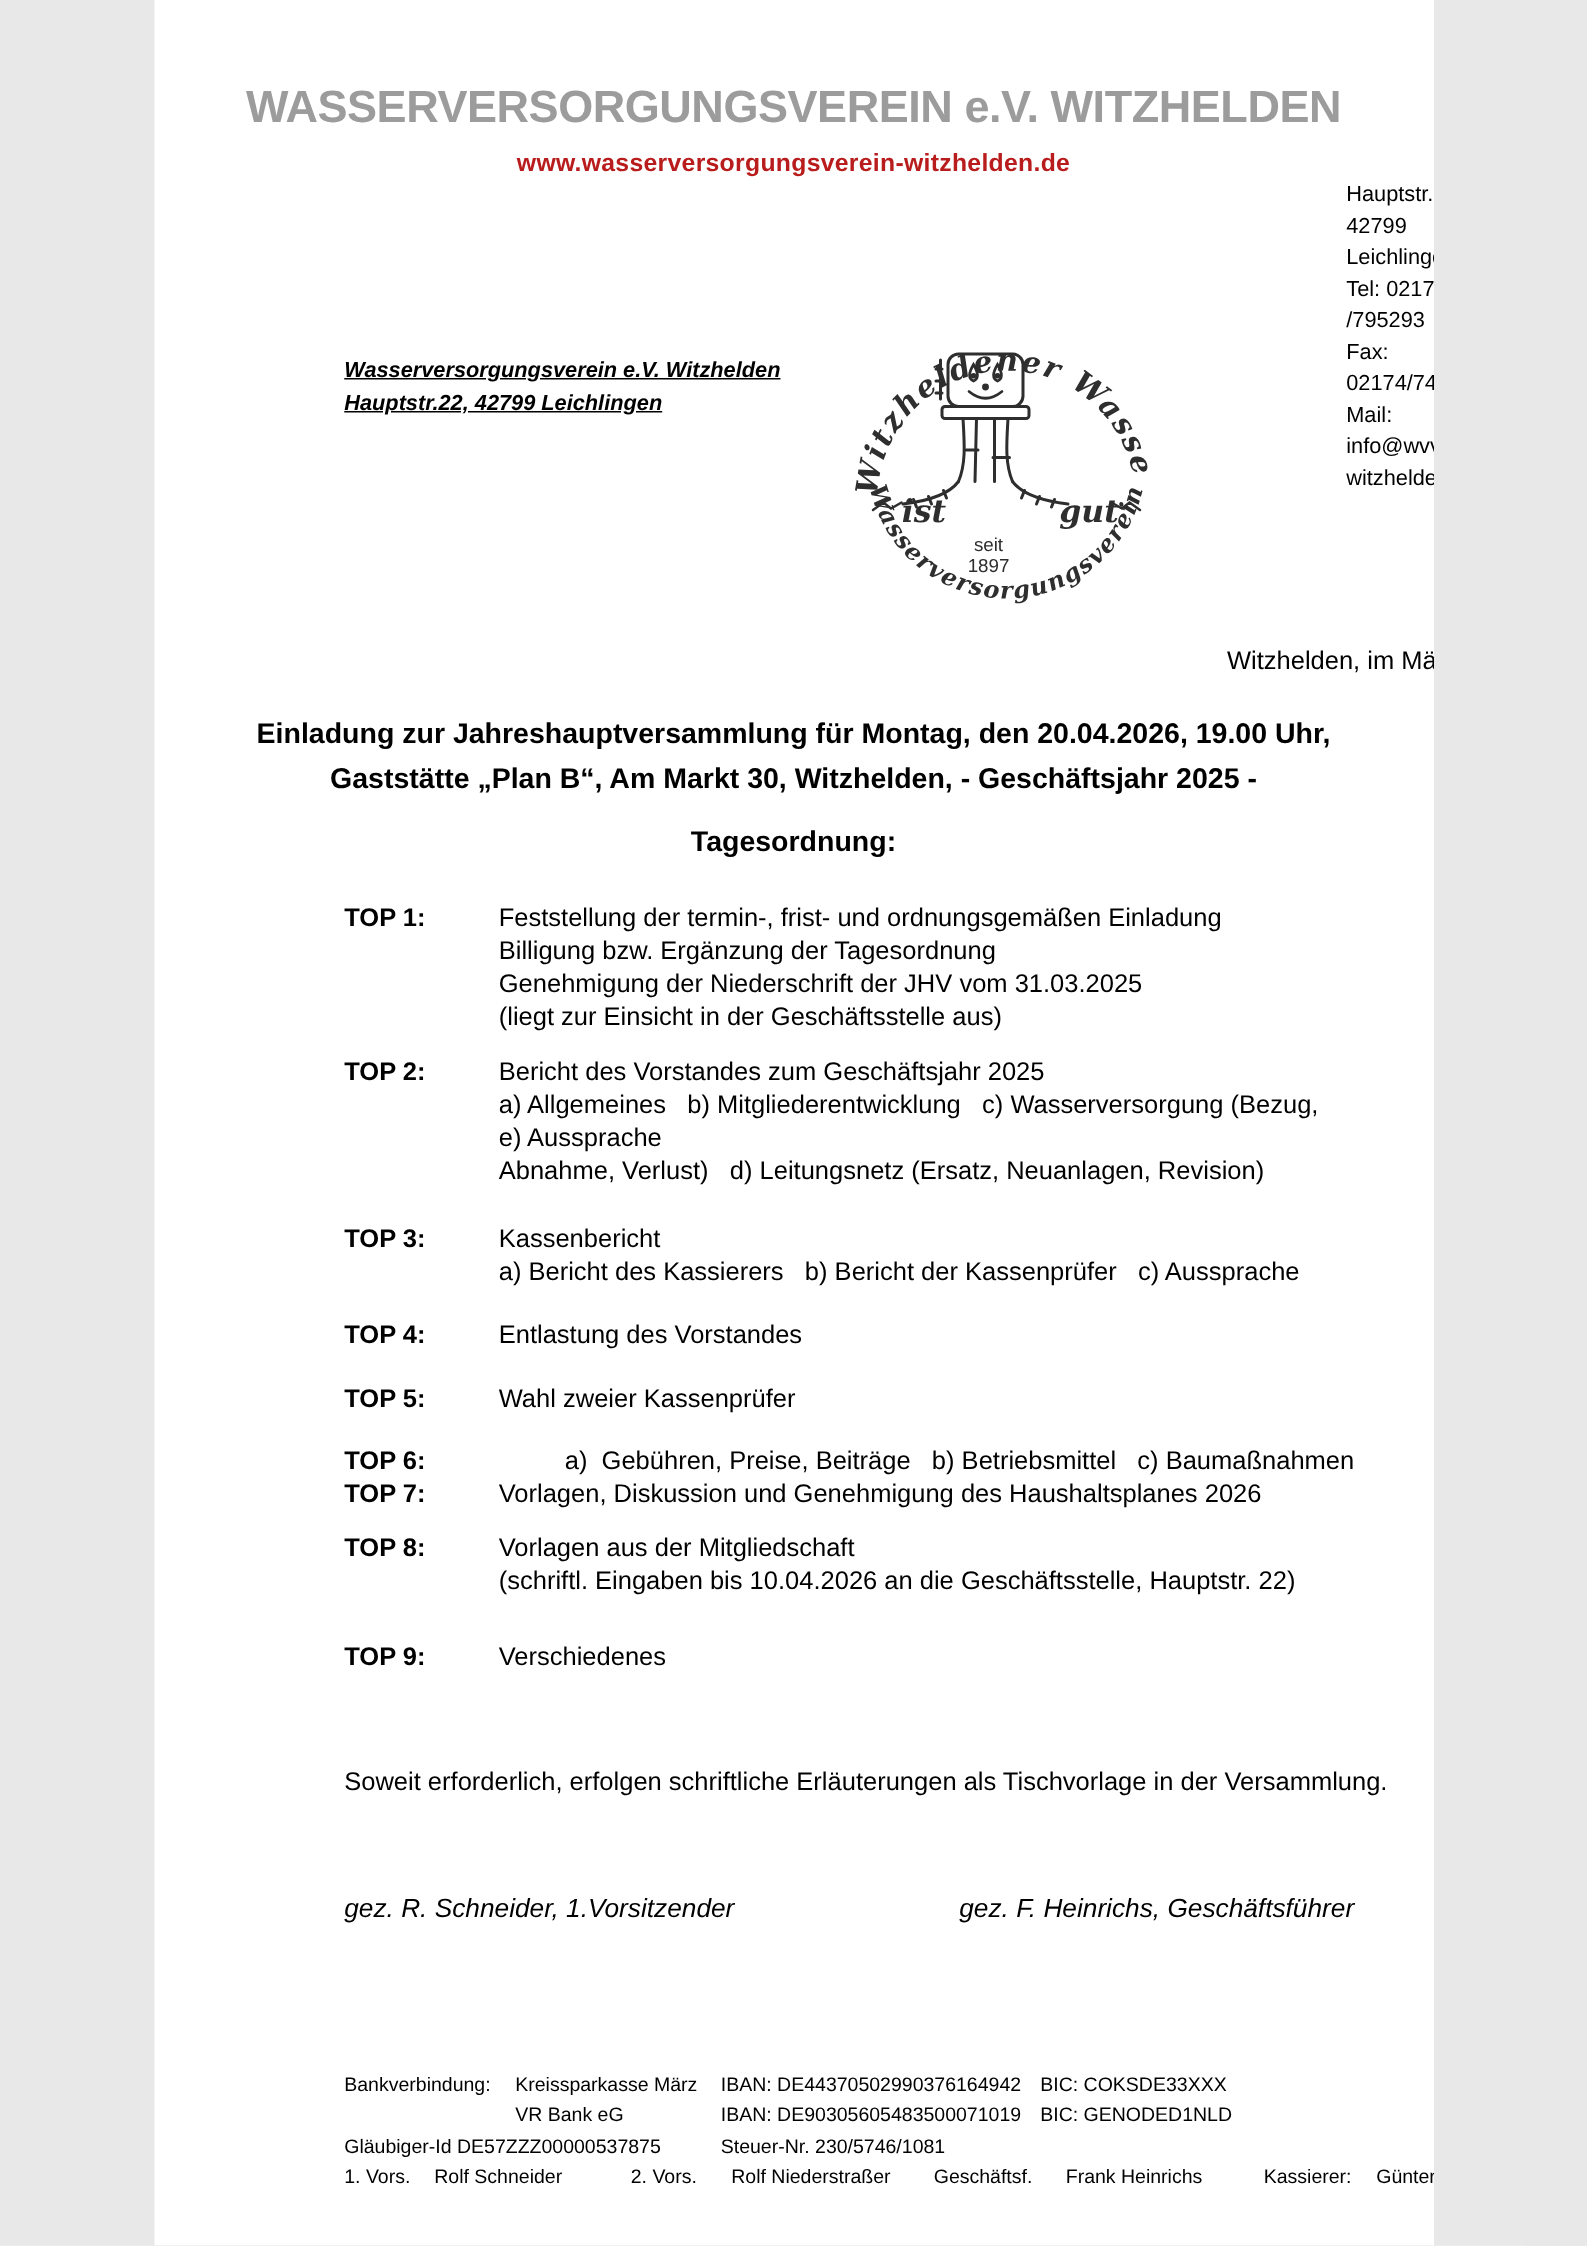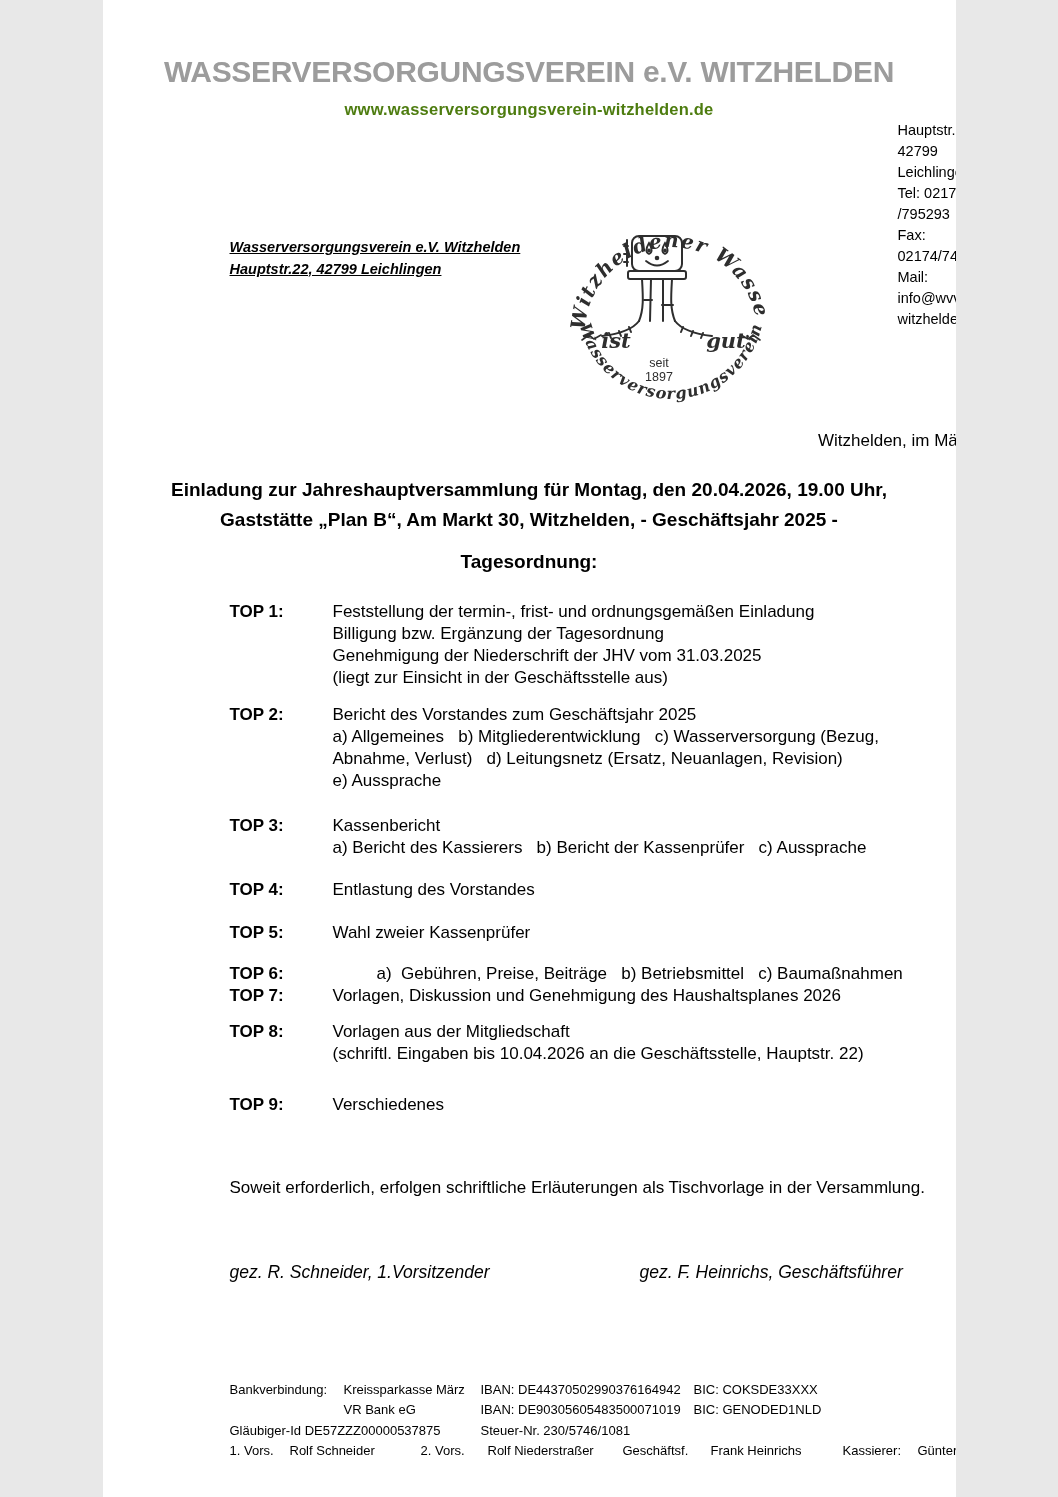--- a/index.html
+++ b/index.html
@@ -8,21 +8,21 @@
     background:#ffffff;font-family:"Liberation Sans",sans-serif;color:#000;
     overflow:hidden;
   }
   
   .org-name{
     position:absolute;top:55px;left:0;width:100%;text-align:center;
     color:#9c9c9c;font-weight:700;font-size:30px;letter-spacing:-0.3px;
   }
   .website{
     position:absolute;top:100px;left:0;width:100%;text-align:center;
-    color:#4d7c0f;font-weight:700;font-size:16.5px;letter-spacing:0.2px;
+    color:#b91c1c;font-weight:700;font-size:16.5px;letter-spacing:0.2px;
   }
   .contact{
     position:absolute;left:795px;top:120px;font-size:14.5px;line-height:21px;
   }
   .sender{
     position:absolute;left:127px;top:237px;font-size:14.5px;line-height:21.5px;
     font-style:italic;font-weight:700;
   }
   .sender div{text-decoration:underline;}
   
@@ -148,22 +148,22 @@
         <div class="agenda-line">Genehmigung der Niederschrift der JHV vom 31.03.2025</div>
         <div class="agenda-line">(liegt zur Einsicht in der Geschäftsstelle aus)</div>
       </div>
     </div>
 
     <div class="agenda-row">
       <div class="agenda-label">TOP 2:</div>
       <div>
         <div class="agenda-line">Bericht des Vorstandes zum Geschäftsjahr 2025</div>
         <div class="agenda-line">a) Allgemeines   b) Mitgliederentwicklung   c) Wasserversorgung (Bezug,</div>
+        <div class="agenda-line">e) Aussprache</div>
         <div class="agenda-line">Abnahme, Verlust)   d) Leitungsnetz (Ersatz, Neuanlagen, Revision)</div>
-        <div class="agenda-line">e) Aussprache</div>
       </div>
     </div>
 
     <div class="agenda-row">
       <div class="agenda-label">TOP 3:</div>
       <div>
         <div class="agenda-line">Kassenbericht</div>
         <div class="agenda-line">a) Bericht des Kassierers   b) Bericht der Kassenprüfer   c) Aussprache</div>
       </div>
     </div>

